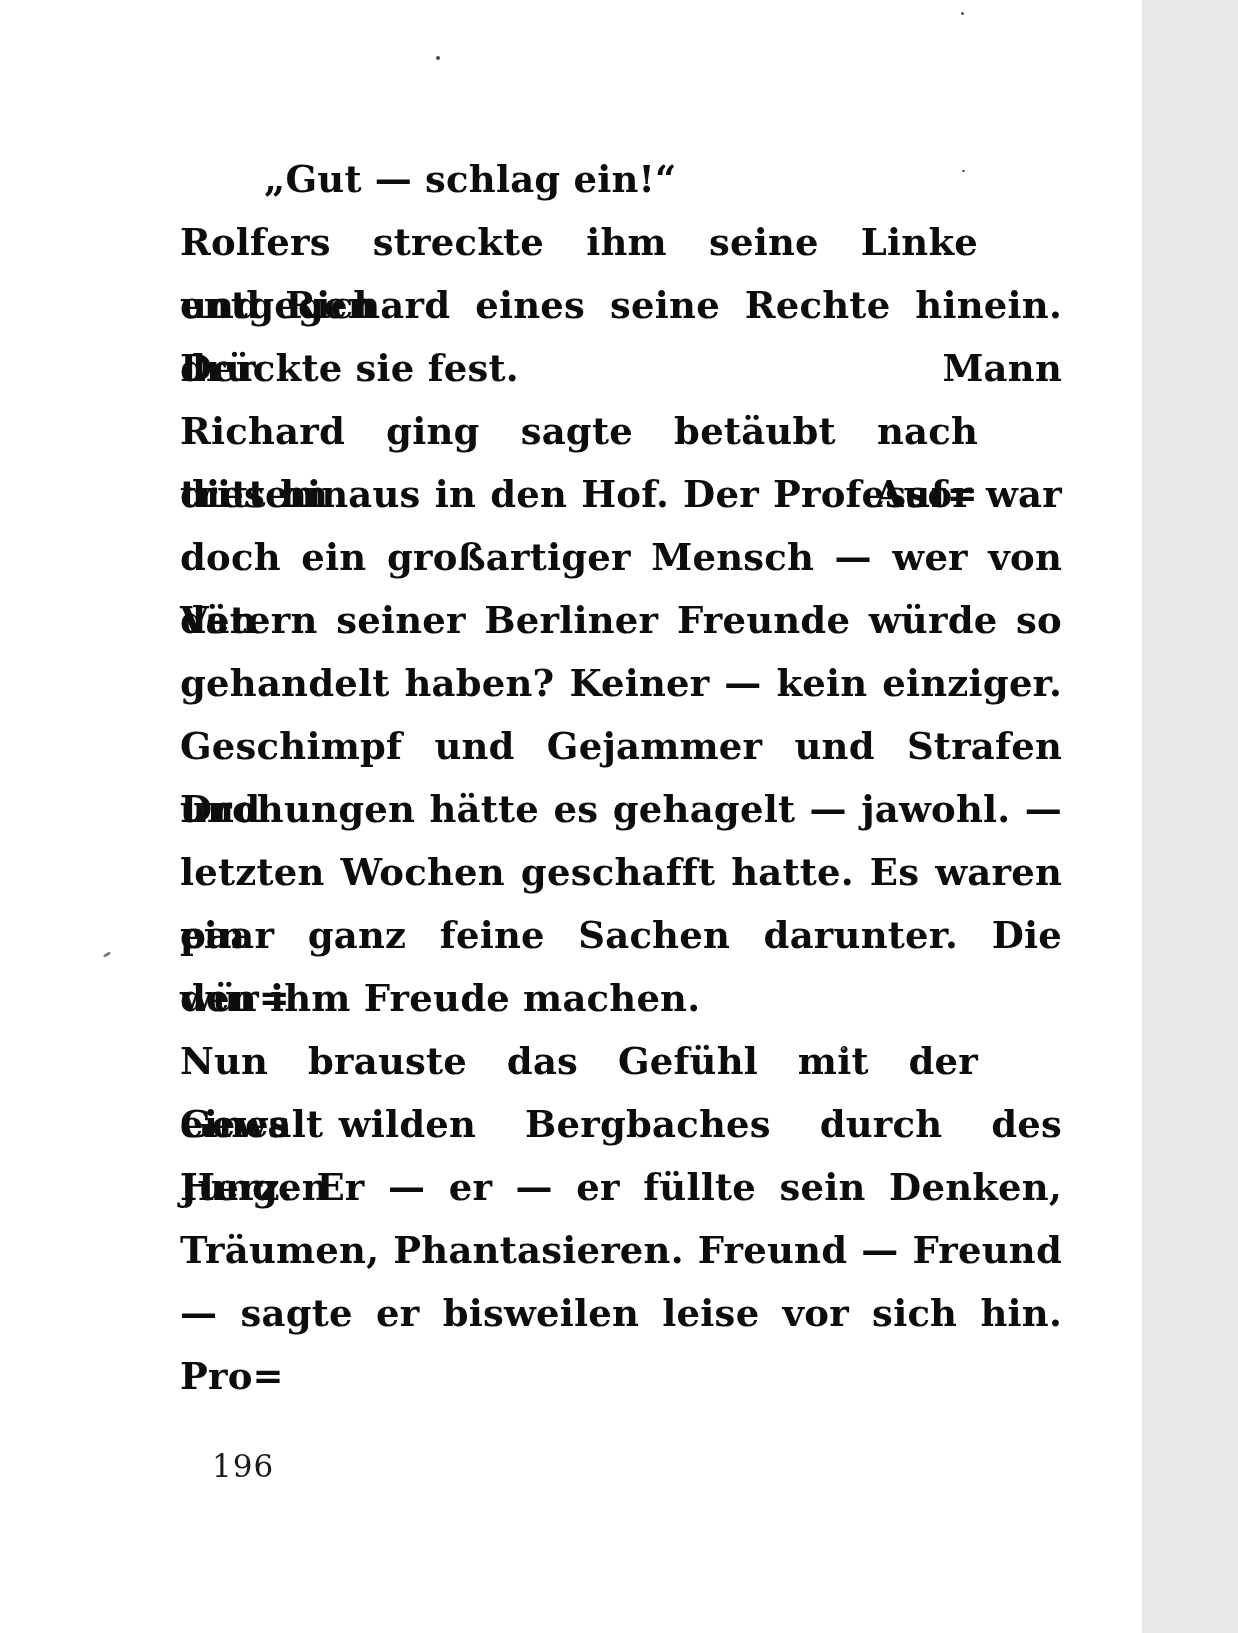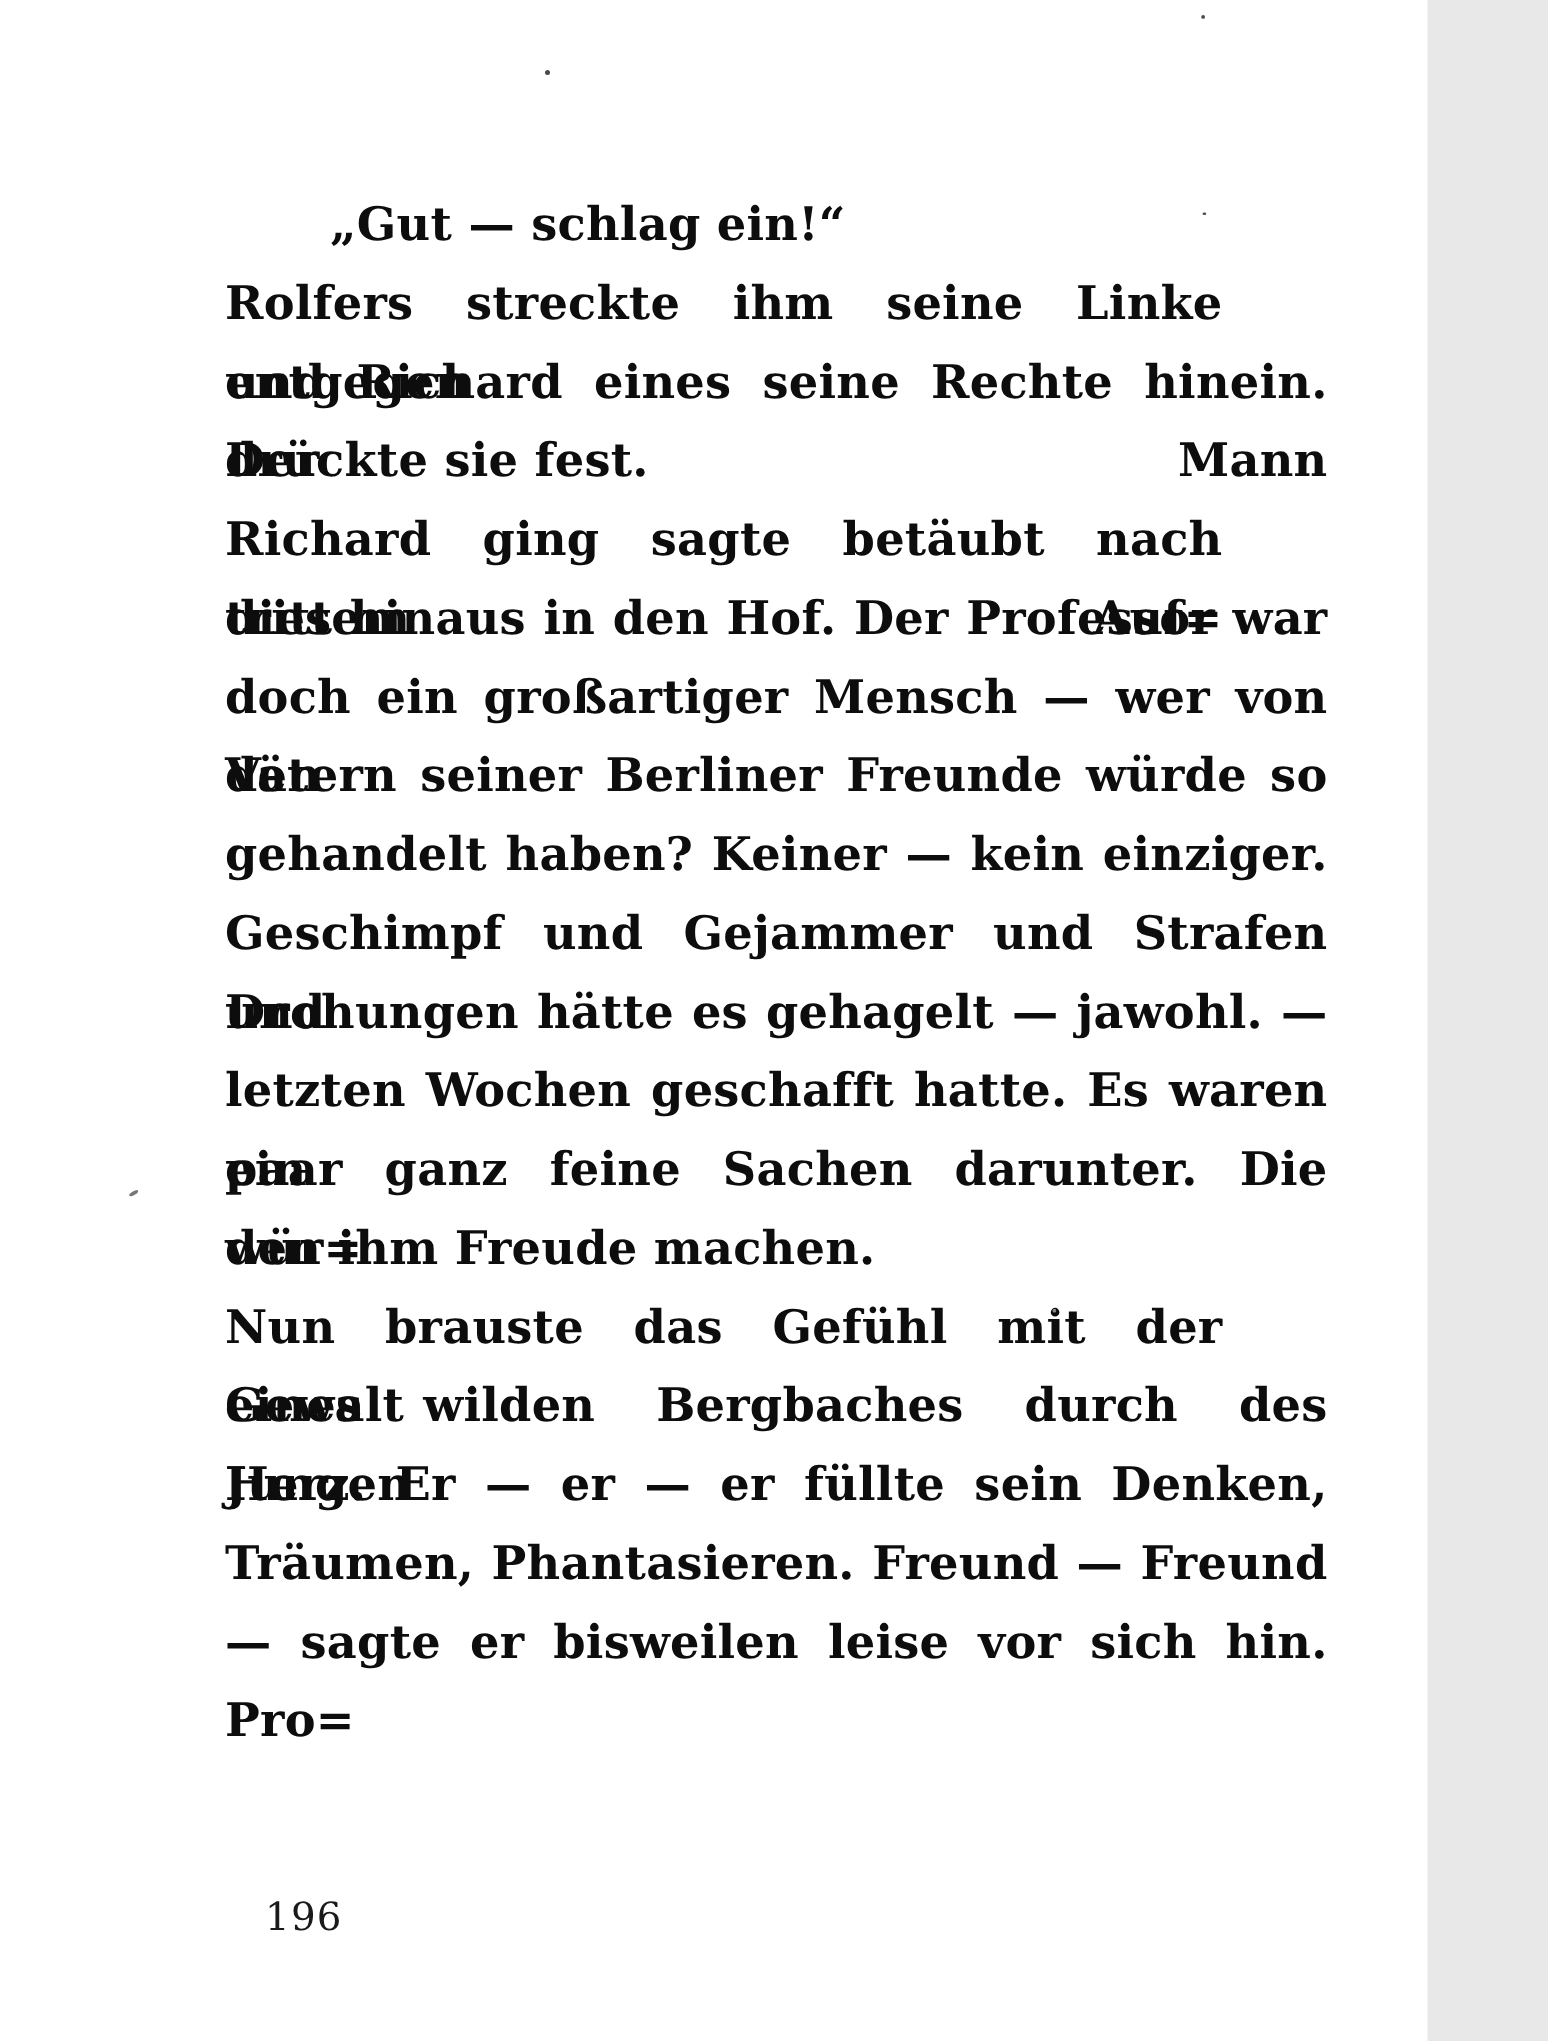--- a/index.html
+++ b/index.html
@@ -37,21 +37,21 @@
   .line.indent {
     padding-left: 84px;
   }
   .line.indent.justify {
     width: 798px;
     padding-left: 0;
   }
   .page-number {
     position: absolute;
     left: 212px;
-    top: 1516px;
+    top: 1448px;
     font-size: 31px;
     font-weight: 400;
     color: #1a1a1a;
     letter-spacing: 1px;
   }
   .speck {
     position: absolute;
     background: #4a4a4a;
     border-radius: 50%;
   }

